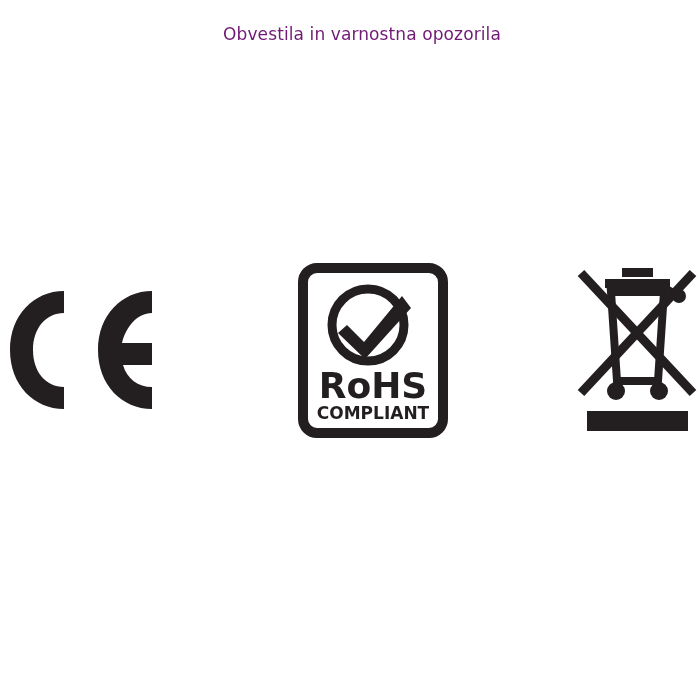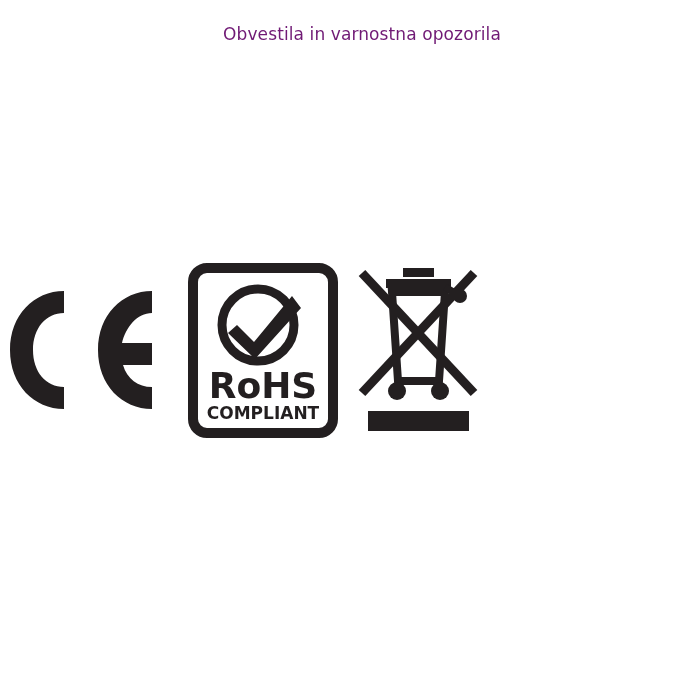--- a/index.html
+++ b/index.html
@@ -33,21 +33,21 @@
   }
   .marks-row {
     position: absolute;
     top: 255px;
     left: 0;
     width: 700px;
     height: 190px;
     display: flex;
     flex-direction: row;
     align-items: center;
-    justify-content: flex-start;
+    justify-content: space-between;
     gap: 18px;
   }
   .mark {
     display: block;
   }
   .ce-mark { width: 170px; height: 150px; }
   .rohs-mark { width: 150px; height: 175px; }
   .weee-mark { width: 125px; height: 175px; }
   svg { display: block; }
 </style>

